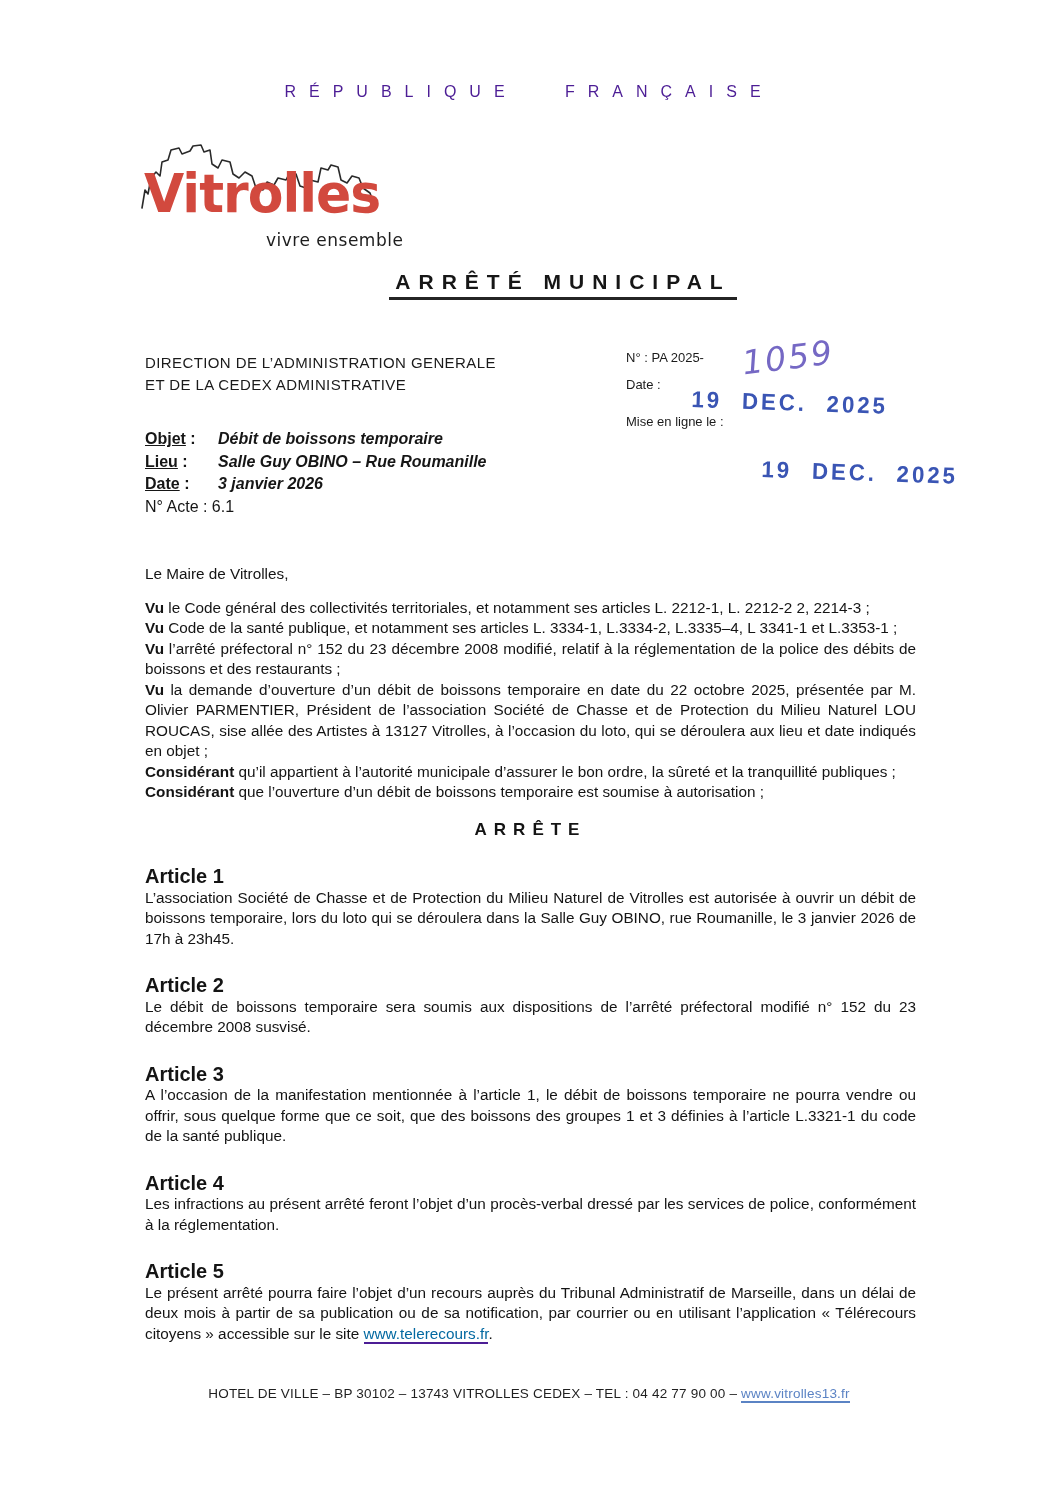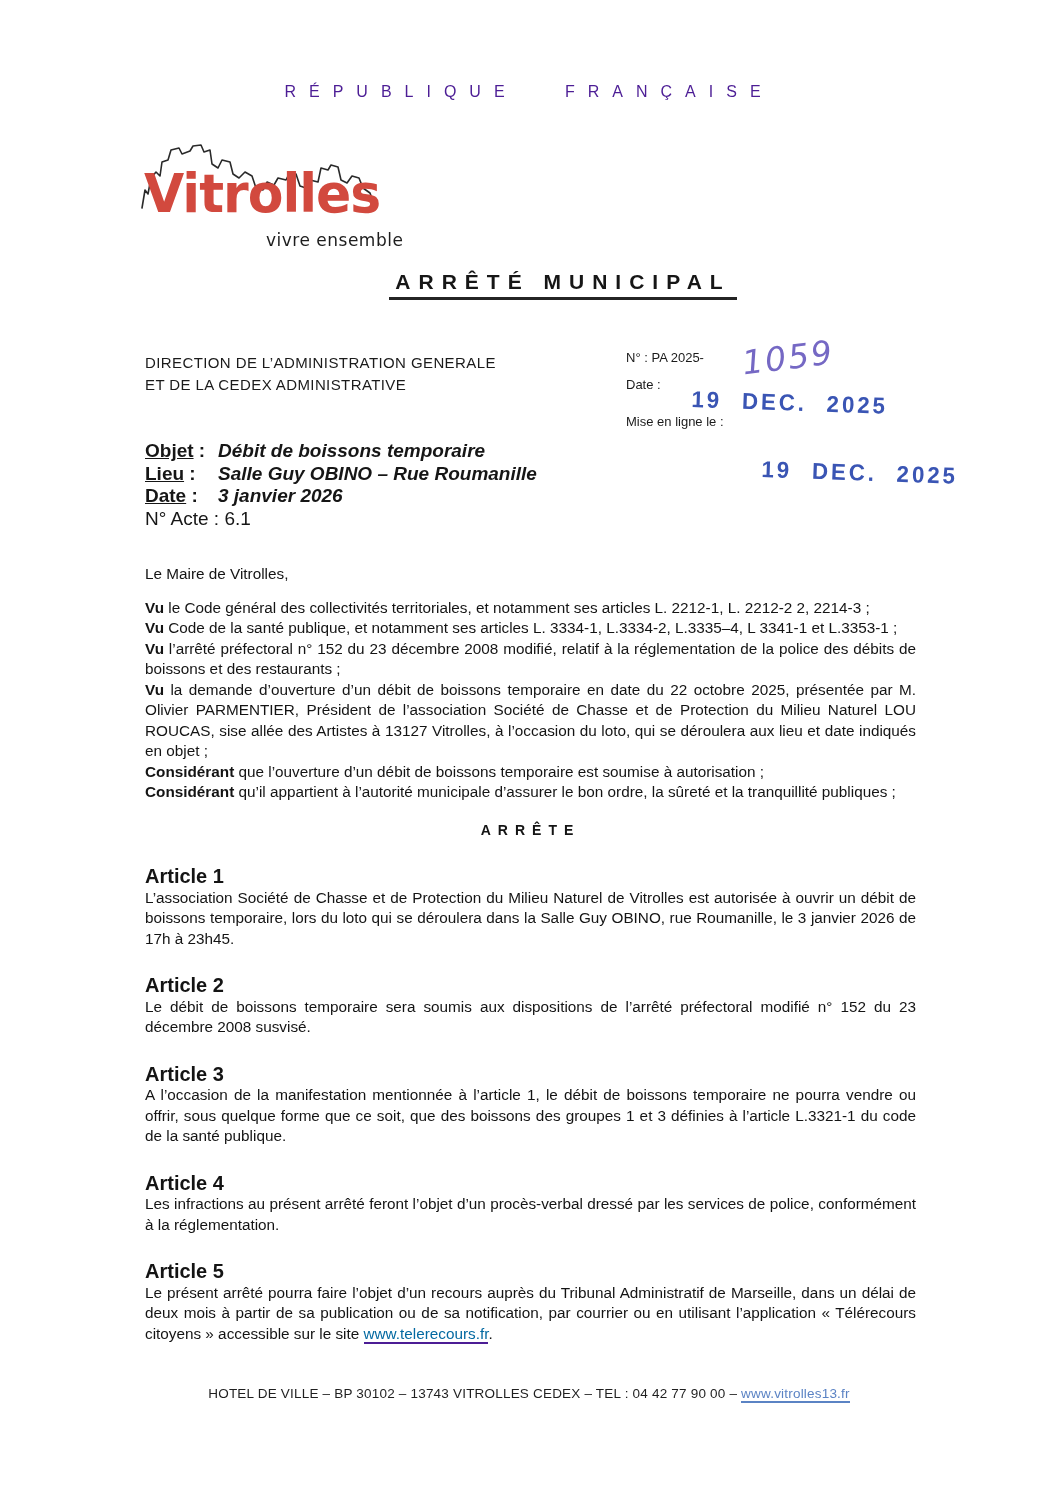--- a/index.html
+++ b/index.html
@@ -70,21 +70,21 @@
     font-size:23px; letter-spacing:3px; word-spacing:11px;
     white-space:nowrap;
     font-family:"Liberation Sans", sans-serif;
     transform:rotate(2deg) scaleX(0.97);
     transform-origin:left top;
   }
   .stamp-1 { top:386px; left:692px; }
   .stamp-2 { top:456px; left:762px; }
 
   
-  .subject { position:absolute; top:440px; left:145px; width:560px; font-size:19px; }
+  .subject { position:absolute; top:428px; left:145px; width:560px; font-size:16px; }
   .subject-row { display:flex; line-height:22.5px; }
   .subject-label {
     width:73px; font-weight:bold; flex:none;
   }
   .subject-label .u { text-decoration:underline; }
   .subject-value { font-weight:bold;font-style:italic; }
   .acte-row { font-weight:normal; line-height:22.5px; }
 
   
   .doc-body {
@@ -92,21 +92,21 @@
     font-size:15.3px; line-height:20.5px;
     text-align:justify;
     color:#141414;
   }
   .salutation { margin:0 0 13px 0; }
   .recital { margin:0; }
   .recital b { font-weight:bold; }
   .arrete-heading {
     margin:17px 0 18px 0;
     text-align:center;
-    font-size:14px; font-weight:bold; letter-spacing:7px;
+    font-size:17px; font-weight:bold; letter-spacing:7px;
   }
   .art-heading { margin:26px 0 1px 0; font-weight:bold; font-size:20px; text-align:left; }
   .art-body { margin:0; }
 
   a.tlink {
     color:#0369a1; text-decoration:none;
     border-bottom:2px solid #4c1d95;
     cursor:pointer;
   }
   
@@ -169,22 +169,22 @@
     <div class="acte-row">N° Acte : 6.1</div>
   </div>
 
   <div class="doc-body">
     <p class="salutation">Le Maire de Vitrolles,</p>
 
     <p class="recital"><b>Vu</b><span> le Code général des collectivités territoriales, et notamment ses articles L. 2212-1, L. 2212-2 2, 2214-3 ;</span></p>
     <p class="recital"><b>Vu</b><span> Code de la santé publique, et notamment ses articles L. 3334-1, L.3334-2, L.3335–4, L 3341-1 et L.3353-1 ;</span></p>
     <p class="recital"><b>Vu</b><span> l’arrêté préfectoral n° 152 du 23 décembre 2008 modifié, relatif à la réglementation de la police des débits de boissons et des restaurants ;</span></p>
     <p class="recital"><b>Vu</b><span> la demande d’ouverture d’un débit de boissons temporaire en date du 22 octobre 2025, présentée par M. Olivier PARMENTIER, Président de l’association Société de Chasse et de Protection du Milieu Naturel LOU ROUCAS, sise allée des Artistes à 13127 Vitrolles, à l’occasion du loto, qui se déroulera aux lieu et date indiqués en objet ;</span></p>
+    <p class="recital"><b>Considérant</b><span> qu’il appartient à l’autorité municipale d’assurer le bon ordre, la sûreté et la tranquillité publiques ;</span></p>
     <p class="recital"><b>Considérant</b><span> que l’ouverture d’un débit de boissons temporaire est soumise à autorisation ;</span></p>
-    <p class="recital"><b>Considérant</b><span> qu’il appartient à l’autorité municipale d’assurer le bon ordre, la sûreté et la tranquillité publiques ;</span></p>
 
     <p class="arrete-heading">ARRÊTE</p>
 
     <p class="art-heading">Article 1</p>
     <p class="art-body">L’association Société de Chasse et de Protection du Milieu Naturel de Vitrolles est autorisée à ouvrir un débit de boissons temporaire, lors du loto qui se déroulera dans la Salle Guy OBINO, rue Roumanille, le 3 janvier 2026 de 17h à 23h45.</p>
 
     <p class="art-heading">Article 2</p>
     <p class="art-body">Le débit de boissons temporaire sera soumis aux dispositions de l’arrêté préfectoral modifié n° 152 du 23 décembre 2008 susvisé.</p>
 
     <p class="art-heading">Article 3</p>

